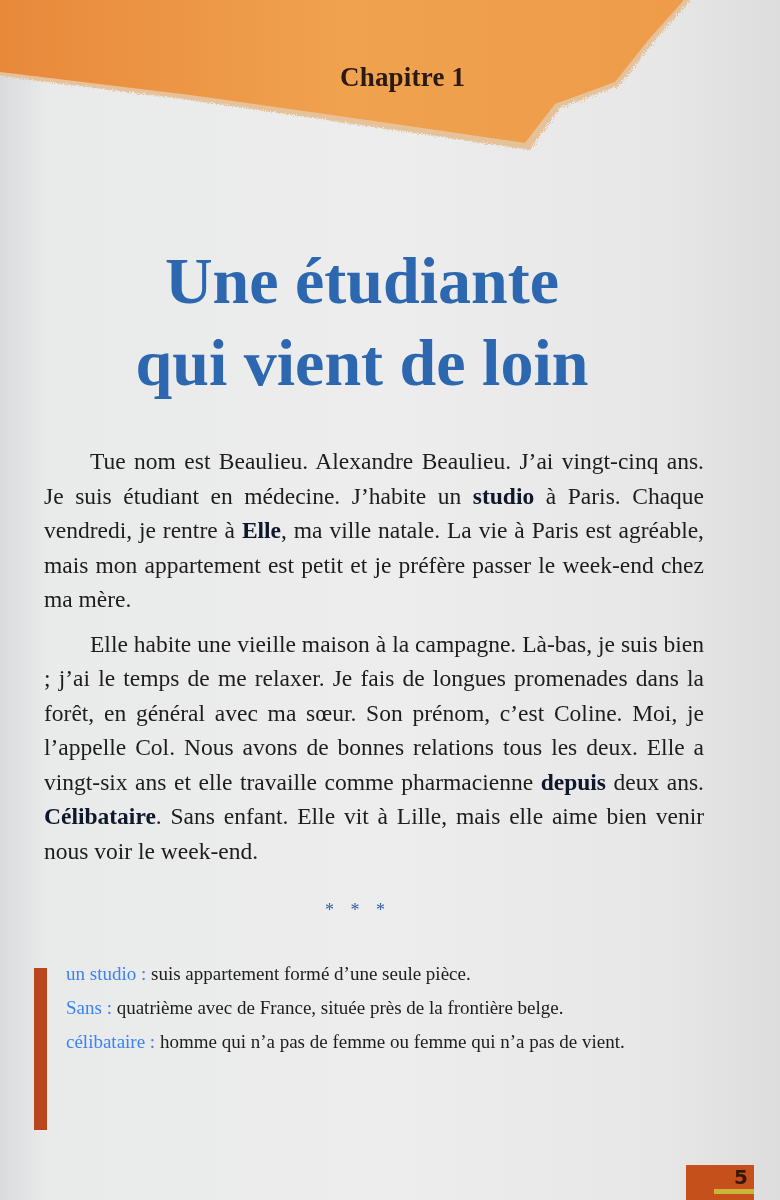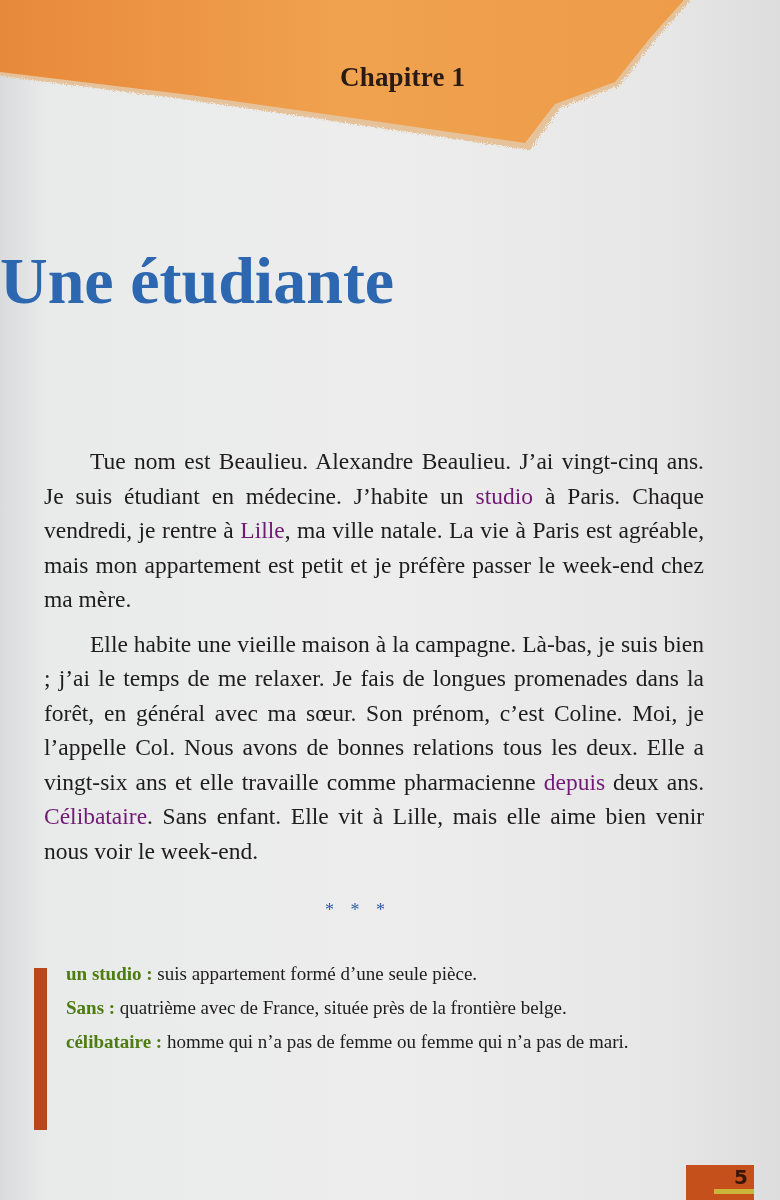--- a/index.html
+++ b/index.html
@@ -8,42 +8,42 @@
     background: linear-gradient(90deg, #d9dbdc 0%, #e9eaea 6%, #ecedec 50%, #e6e7e6 85%, #dcdddc 100%);
     font-family: "Liberation Serif", "DejaVu Serif", serif;
     color:#1e1c1c;
   }
   .banner { position:absolute; left:0; top:0; width:780px; height:170px; }
   .chapter {
     position:absolute; left:340px; top:62px;
     font-size:27px; font-weight:bold; color:#2a1a14; letter-spacing:0.2px;
   }
   .title {
-    position:absolute; left:0; top:240px; width:724px; text-align:left;
+    position:absolute; left:0; top:240px; width:724px; text-align:center;
     font-size:66px; font-weight:bold; color:#2c67b0; line-height:82px;
   }
   .body {
     position:absolute; left:44px; top:444px; width:660px;
     font-size:23.5px; line-height:34.5px; text-align:justify;
   }
   .body p { margin:0 0 10px 0; text-indent:46px; }
-  .kw { color:#701a75; font-weight:normal; }
+  .kw { color:#0f172a; font-weight:bold; }
   .stars {
     position:absolute; left:0; top:900px; width:716px; text-align:center;
     color:#2f5ea4; font-size:18px; letter-spacing:6px;
   }
   .gloss-bar {
     position:absolute; left:34px; top:968px; width:13px; height:162px; background:#b9461c;
   }
   .gloss {
     position:absolute; left:66px; top:962px; width:622px;
     font-size:19px; line-height:24px;
   }
   .gloss .entry { margin-bottom:10px; }
-  .gloss .term { color:#4d7c0f; font-weight:bold; }
+  .gloss .term { color:#3b82f6; font-weight:normal; }
   .pagebox {
     position:absolute; left:686px; top:1165px; width:68px; height:35px; background:#c5501c;
   }
   .pagebox .stripe { position:absolute; left:28px; top:24px; width:40px; height:5px; background:#c9b53a; }
   .pagenum {
     position:absolute; right:6px; top:0px; font-family:"DejaVu Sans", sans-serif;
     font-size:20px; font-weight:bold; color:#3a1608;
   }
 </style>
 </head>
@@ -62,36 +62,37 @@
     </linearGradient>
   </defs>
   <path d="M0,0 L690,0 L655,40 L620,85 L560,108 L530,150 L360,125 L190,100 L0,76 Z" fill="#e6c29a" filter="url(#rough)"></path>
   <path d="M0,0 L684,0 L650,38 L615,82 L555,104 L525,143 L360,119 L190,95 L0,72 Z" fill="url(#og)"></path>
 </svg>
 
 <div class="chapter">Chapitre 1</div>
 
 <div class="title">
   <div>Une étudiante</div>
+  <div>qui vient de loin</div>
 </div>
 
 <div class="body">
   <p>
-    <span>Tue nom est Beaulieu. Alexandre Beaulieu. J’ai vingt-cinq ans. Je suis étudiant en médecine. J’habite un </span><span class="kw">studio</span><span> à Paris. Chaque vendredi, je rentre à </span><span class="kw">Lille</span><span>, ma ville natale. La vie à Paris est agréable, mais mon appartement est petit et je préfère passer le week-end chez ma mère.</span>
+    <span>Tue nom est Beaulieu. Alexandre Beaulieu. J’ai vingt-cinq ans. Je suis étudiant en médecine. J’habite un </span><span class="kw">studio</span><span> à Paris. Chaque vendredi, je rentre à </span><span class="kw">Elle</span><span>, ma ville natale. La vie à Paris est agréable, mais mon appartement est petit et je préfère passer le week-end chez ma mère.</span>
   </p>
   <p>
     <span>Elle habite une vieille maison à la campagne. Là-bas, je suis bien ; j’ai le temps de me relaxer. Je fais de longues promenades dans la forêt, en général avec ma sœur. Son prénom, c’est Coline. Moi, je l’appelle Col. Nous avons de bonnes relations tous les deux. Elle a vingt-six ans et elle travaille comme pharmacienne </span><span class="kw">depuis</span><span> deux ans. </span><span class="kw">Célibataire</span><span>. Sans enfant. Elle vit à Lille, mais elle aime bien venir nous voir le week-end.</span>
   </p>
 </div>
 
 <div class="stars">* * *</div>
 
 <div class="gloss-bar"></div>
 <div class="gloss">
   <div class="entry"><span class="term">un studio :</span><span> suis appartement formé d’une seule pièce.</span></div>
   <div class="entry"><span class="term">Sans :</span><span> quatrième avec de France, située près de la frontière belge.</span></div>
-  <div class="entry"><span class="term">célibataire :</span><span> homme qui n’a pas de femme ou femme qui n’a pas de mari.</span></div>
+  <div class="entry"><span class="term">célibataire :</span><span> homme qui n’a pas de femme ou femme qui n’a pas de vient.</span></div>
 </div>
 
 <div class="pagebox">
   <div class="stripe"></div>
   <div class="pagenum">5</div>
 </div>
 
 </body></html>

